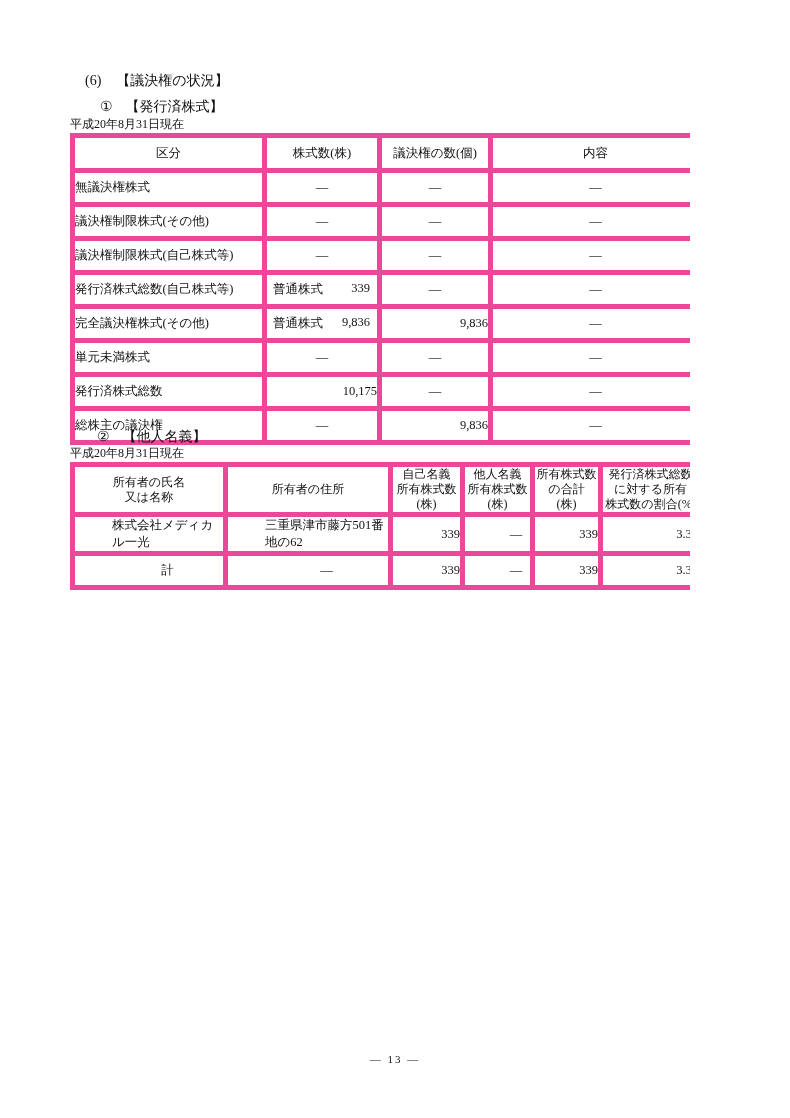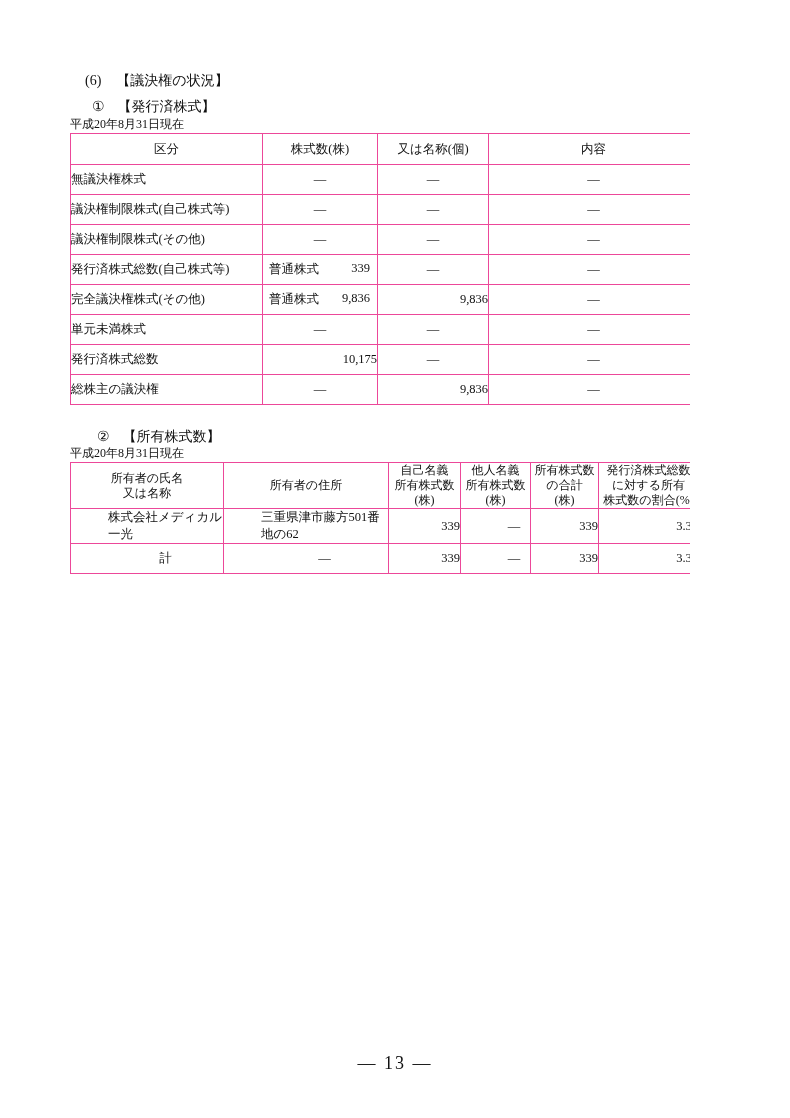--- a/index.html
+++ b/index.html
@@ -8,47 +8,47 @@
     font-family: "Liberation Serif", "DejaVu Serif", serif;
     color: #111;
   }
   .page { position: relative; width: 690px; height: 1118px; background: #fff; overflow: hidden; }
 
   .sec-heading { position: absolute; top: 72px; left: 85px; font-size: 14px; white-space: nowrap; }
   .sec-no { display: inline-block; margin-right: 15px; }
 
   .sub-heading { position: absolute; font-size: 14px; white-space: nowrap; }
   .sub-heading .sub-no { display: inline-block; margin-right: 13px; }
-  .sub1 { top: 98px;  left: 92px; }
+  .sub1 { top: 98px;  left: 100px; }
   .sub2 { top: 428px; left: 97px; }
 
   .date-note { position: absolute; left: 70px; width: 632px; text-align: left; font-size: 12px; }
   .date1 { top: 116px; }
   .date2 { top: 445px; }
 
   table.tbl {
     position: absolute; left: 70px;
     border-collapse: collapse; table-layout: fixed;
     width: 628px; font-size: 12.5px; color: #111;
   }
   .t1 { top: 133px; }
   .t2 { top: 462px; }
-  .tbl th, .tbl td { border: 1px solid #ec4899; vertical-align: middle; padding: 0; overflow: hidden; }
+  .tbl th, .tbl td { border: 5px solid #ec4899; vertical-align: middle; padding: 0; overflow: hidden; }
   .tbl th { font-weight: normal; text-align: center; white-space: pre-line; }
   .t1 th { height: 30px; }
   .t1 td { height: 29px; }
   .t2 th { height: 45px; font-size: 12px; line-height: 1.25; }
   .t2 td { height: 29px; padding-left: 37px; }
 
   .al { text-align: left;  padding-left: 7px; padding-right: 4px; }
   .ac { text-align: center; }
   .ar { text-align: right; padding-right: 7px; }
   .split-inner { display: flex; justify-content: space-between; padding: 0 7px 0 6px; gap: 16px; }
 
-  .footer { position: absolute; top: 1053px; left: 0; width: 790px; text-align: center; font-size: 18px; letter-spacing: 2px; }
+  .footer { position: absolute; top: 1053px; left: 0; width: 790px; text-align: center; font-size: 11px; letter-spacing: 2px; }
 </style>
 </head>
 <body>
 
 <div class="page">
 
   <div class="sec-heading">
     <span class="sec-no">(6)</span><span>【議決権の状況】</span>
   </div>
 
@@ -62,39 +62,39 @@
     <colgroup>
         <col style="width:192px">
         <col style="width:115px">
         <col style="width:111px">
         <col style="width:210px">
       </colgroup>
     <thead>
       <tr>
         <th>区分</th>
         <th>株式数(株)</th>
-        <th>又は名称(個)</th>
+        <th>議決権の数(個)</th>
         <th>内容</th>
       </tr>
     </thead>
     <tbody>
       <tr>
         <td class="al">無議決権株式</td>
         <td class="ac">―</td>
         <td class="ac">―</td>
         <td class="ac">―</td>
       </tr>
       <tr>
-        <td class="al">議決権制限株式(自己株式等)</td>
+        <td class="al">議決権制限株式(その他)</td>
         <td class="ac">―</td>
         <td class="ac">―</td>
         <td class="ac">―</td>
       </tr>
       <tr>
-        <td class="al">議決権制限株式(その他)</td>
+        <td class="al">議決権制限株式(自己株式等)</td>
         <td class="ac">―</td>
         <td class="ac">―</td>
         <td class="ac">―</td>
       </tr>
       <tr>
         <td class="al">発行済株式総数(自己株式等)</td>
         <td>
           <div class="split-inner">
             <span>普通株式</span>
             <span>339</span>
@@ -129,21 +129,21 @@
       <tr>
         <td class="al">総株主の議決権</td>
         <td class="ac">―</td>
         <td class="ar">9,836</td>
         <td class="ac">―</td>
       </tr>
     </tbody>
   </table>
 
   <div class="sub-heading sub2">
-    <span class="sub-no">②</span><span>【所有株式数】</span>
+    <span class="sub-no">②</span><span>【他人名義】</span>
   </div>
 
   <div class="date-note date2">平成20年8月31日現在</div>
 
   <table class="tbl t2">
     <colgroup>
         <col style="width:153px">
         <col style="width:165px">
         <col style="width:72px">
         <col style="width:70px">

